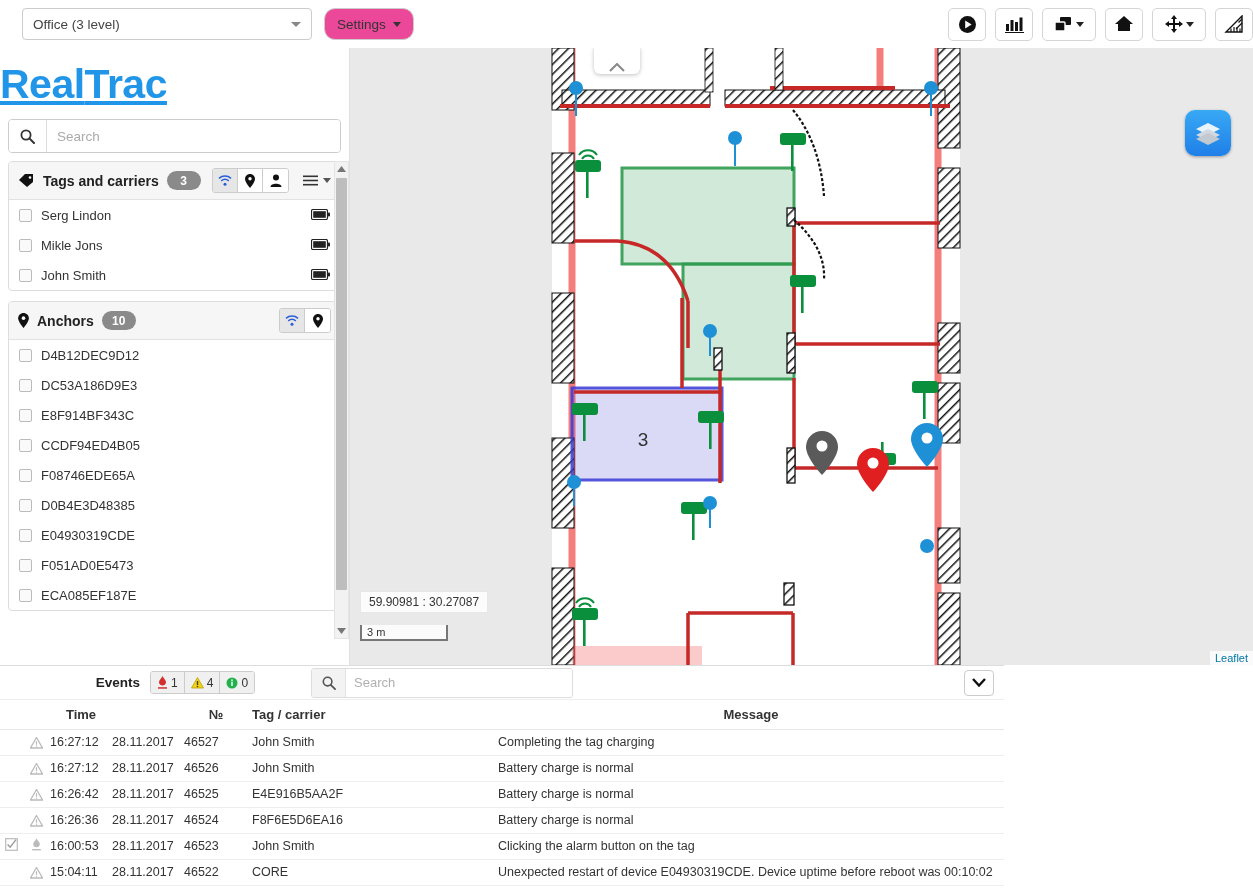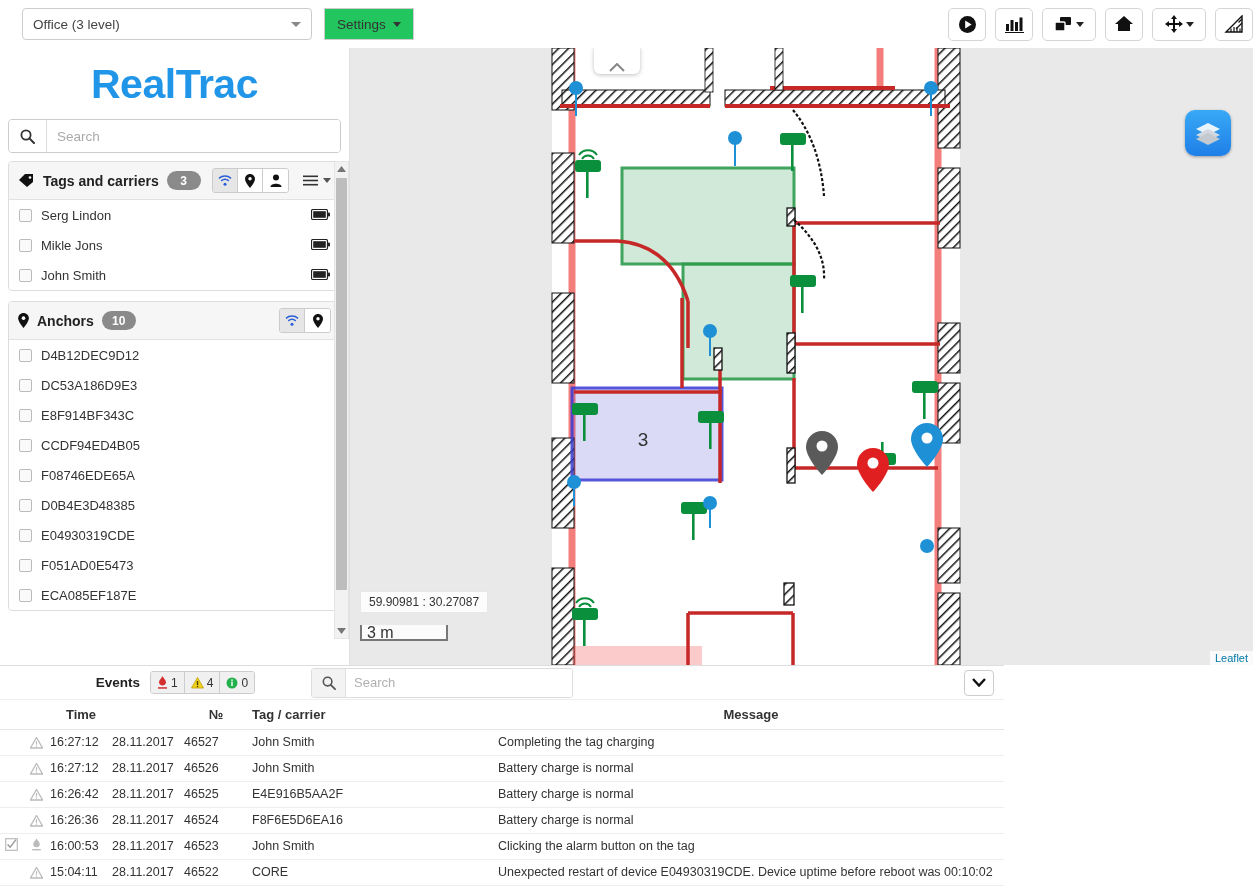--- a/index.html
+++ b/index.html
@@ -24,22 +24,22 @@
     width: 290px; height: 32px; border: 1px solid #ccc; border-radius: 4px;
     background: #fff; display: flex; align-items: center; padding: 0 10px;
     font-size: 13.5px; color: #444; position: relative; cursor: pointer;
   }
   .select-box .caret {
     position: absolute; right: 10px; top: 50%; margin-top: -2px;
     width: 0; height: 0; border-left: 5px solid transparent;
     border-right: 5px solid transparent; border-top: 5px solid #888;
   }
   .settings-btn {
-    margin-left: 12px; height: 32px; border: 1px solid #ccc; border-radius: 0;
-    background: #22c55e; padding: 0 12px; display: flex; align-items: center;
+    margin-left: 12px; height: 32px; border: 1px solid #ccc; border-radius: 11px;
+    background: #ec4899; padding: 0 12px; display: flex; align-items: center;
     font-size: 13.5px; color: #333; cursor: pointer; gap: 7px;
   }
   .settings-btn .caret {
     width: 0; height: 0; border-left: 4px solid transparent;
     border-right: 4px solid transparent; border-top: 5px solid #333;
   }
   .top-tools { margin-left: auto; display: flex; gap: 9px; padding-right: 2px; }
   .tool-btn {
     width: 38px; height: 33px; border: 1px solid #d5d5d5; border-radius: 5px;
     background: #fff; display: flex; align-items: center; justify-content: center;
@@ -50,22 +50,22 @@
     width: 0; height: 0; border-left: 4px solid transparent;
     border-right: 4px solid transparent; border-top: 5px solid #222;
   }
 
   
   .left-panel {
     position: absolute; left: 0; top: 48px; width: 350px; height: 617px;
     background: #fff; border-right: 1px solid #e0e0e0;
   }
   .logo {
-    text-align: center; font-size: 41px; font-weight: bold; color: #2196e8;
-    letter-spacing: -0.5px; padding: 16px 0 10px 0; line-height: 1;
+    font-size: 41px; font-weight: bold; color: #2196e8;
+    letter-spacing: -0.5px; padding: 16px 0 10px 0; line-height: 1; text-decoration: underline;
   }
   .search-row {
     margin: 4px 8px 8px 8px; height: 34px; border: 1px solid #ccc;
     border-radius: 4px; display: flex; align-items: stretch; overflow: hidden;
     background: #fff;
   }
   .search-icon-box {
     width: 38px; display: flex; align-items: center; justify-content: center;
     border-right: 1px solid #ddd; background: #fff; cursor: pointer;
   }
@@ -141,21 +141,21 @@
     display: flex; align-items: center; justify-content: center;
     box-shadow: 0 1px 3px rgba(0,0,0,.35); cursor: pointer;
   }
   .coords {
     position: absolute; left: 10px; bottom: 52px; background: rgba(255,255,255,.85);
     padding: 3px 8px; font-size: 12px; color: #333; border: 1px solid #e7e7e7;
   }
   .scalebar {
     position: absolute; left: 10px; bottom: 24px; width: 88px; height: 16px;
     background: rgba(255,255,255,.8); border: 2px solid #777; border-top: none;
-    font-size: 16px; color: #333; padding-left: 5px; line-height: 15px;
+    font-size: 11px; color: #333; padding-left: 5px; line-height: 15px;
   }
   .leaflet-attr {
     position: absolute; right: 0; bottom: 0; background: rgba(255,255,255,.75);
     font-size: 11px; padding: 1px 5px; color: #0078a8; cursor: pointer;
   }
   .map-popup {
     position: absolute; left: 244px; top: -4px; width: 46px; height: 30px;
     background: #fff; border-radius: 6px; box-shadow: 0 1px 4px rgba(0,0,0,.25);
     display: flex; align-items: flex-end; justify-content: center; padding-bottom: 2px;
   }

